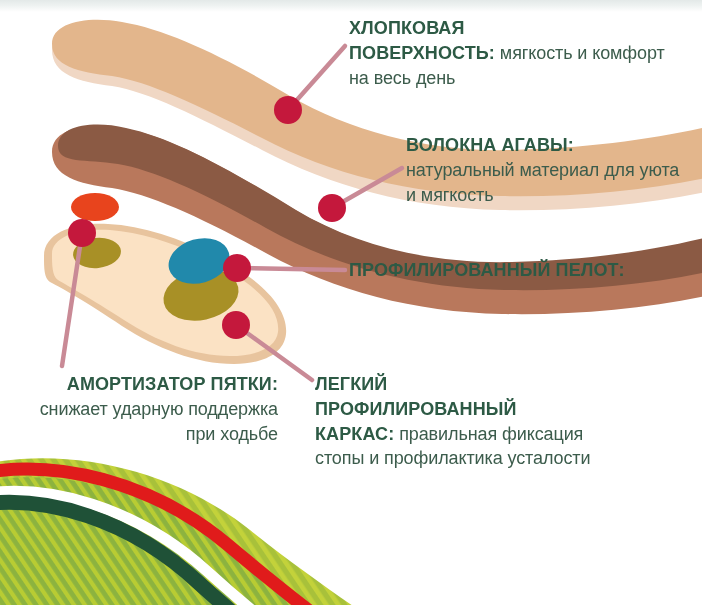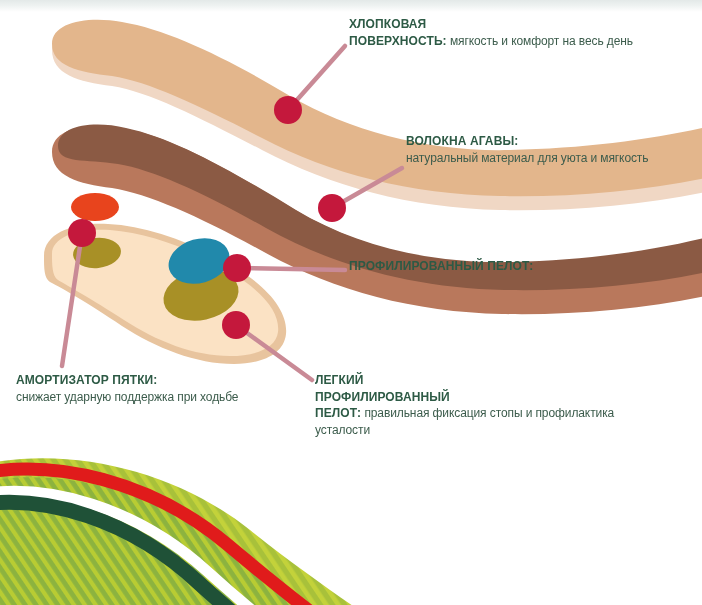--- a/index.html
+++ b/index.html
@@ -31,33 +31,33 @@
     position: absolute;
     left: 0;
     top: 0;
     width: 702px;
     height: 605px;
   }
   
   .callout {
     position: absolute;
     color: #3c5c4c;
-    font-size: 12px;
+    font-size: 18px;
     line-height: 1.38;
     letter-spacing: -0.1px;
   }
   .callout .hd {
     color: #2d5a45;
     font-weight: bold;
     letter-spacing: 0.1px;
   }
   #callout-cotton  { left: 349px; top: 16px;  width: 330px; }
   #callout-agave   { left: 406px; top: 133px; width: 280px; }
   #callout-met     { left: 349px; top: 258px; width: 340px; }
-  #callout-heel    { left: 16px;  top: 372px; width: 270px; }
+  #callout-heel    { left: 8px;  top: 372px; width: 270px; text-align: right; }
   #callout-frame   { left: 315px; top: 372px; width: 300px; }
 </style>
 </head>
 <body>
 
 <div id="canvas">
 
   <div class="top-strip"></div>
 
   <svg id="art" viewBox="0 0 702 605">
@@ -216,16 +216,16 @@
   </div>
 
   <div class="callout" id="callout-heel">
     <span class="hd">АМОРТИЗАТОР ПЯТКИ:</span><br>
     <span>снижает ударную поддержка при ходьбе</span>
   </div>
 
   <div class="callout" id="callout-frame">
     <span class="hd">ЛЕГКИЙ</span><br>
     <span class="hd">ПРОФИЛИРОВАННЫЙ</span><br>
-    <span class="hd">ПЕЛОТ:</span><span> правильная фиксация стопы и профилактика усталости</span>
+    <span class="hd">КАРКАС:</span><span> правильная фиксация стопы и профилактика усталости</span>
   </div>
 
 </div>
 
 </body></html>

